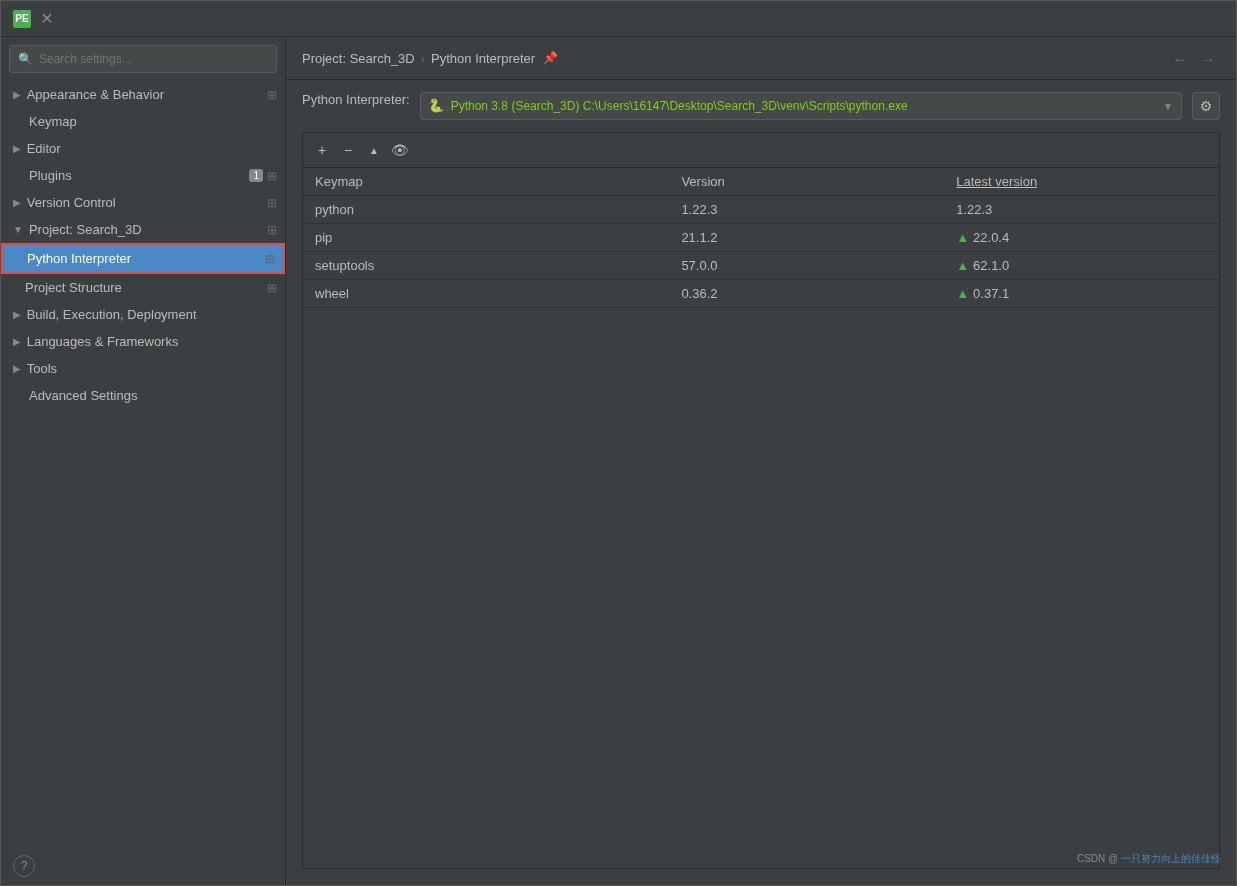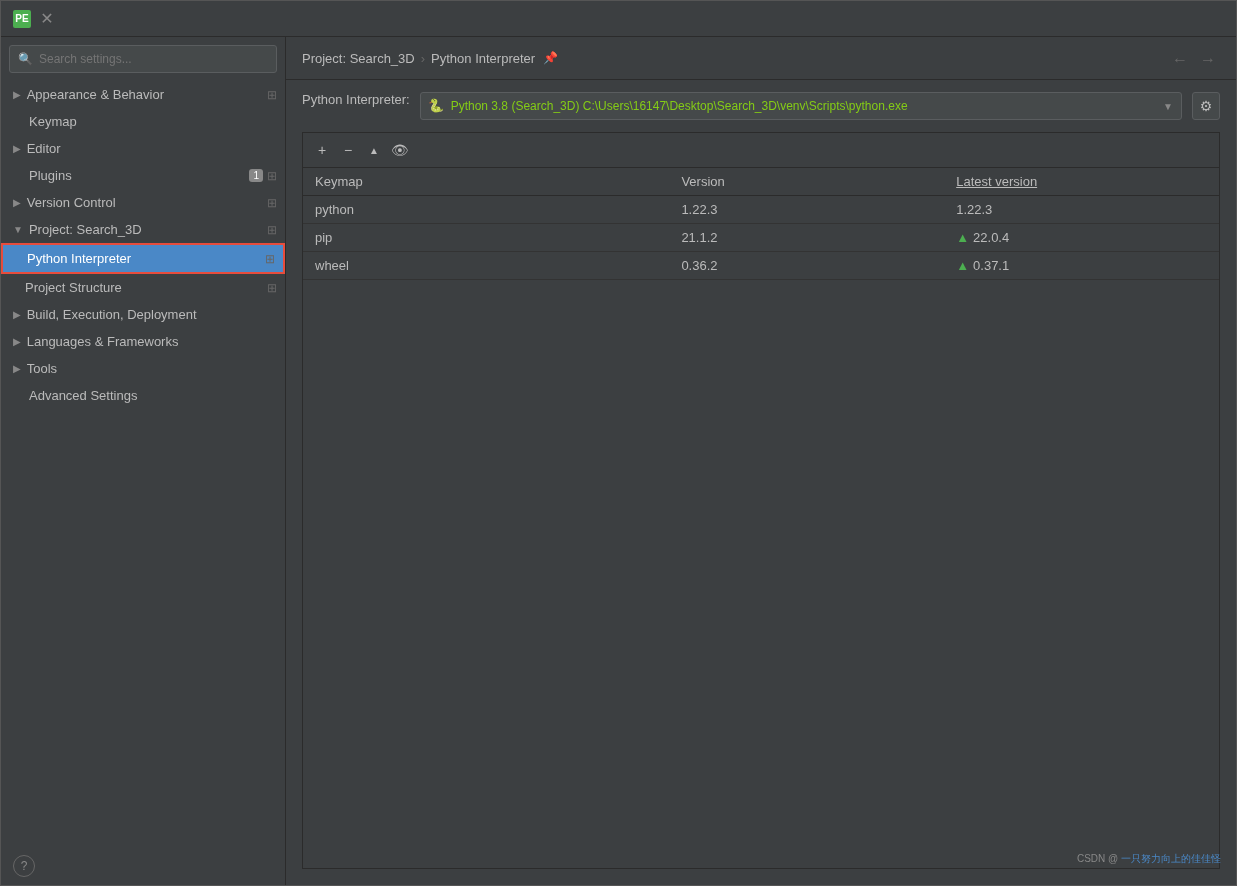--- a/index.html
+++ b/index.html
@@ -491,20 +491,25 @@
                   <td>python</td>
                   <td>1.22.3</td>
                   <td>1.22.3</td>
                 </tr>
                 <tr>
                   <td>pip</td>
                   <td>21.1.2</td>
                   <td><span class="update-arrow">▲</span>22.0.4</td>
                 </tr>
                 <tr>
+                  <td>setuptools</td>
+                  <td>57.0.0</td>
+                  <td><span class="update-arrow">▲</span>62.1.0</td>
+                </tr>
+                <tr>
                   <td>wheel</td>
                   <td>0.36.2</td>
                   <td><span class="update-arrow">▲</span>0.37.1</td>
                 </tr>
               </tbody>
           </table>
         </div>
       </div>
     </div>
   </div>

